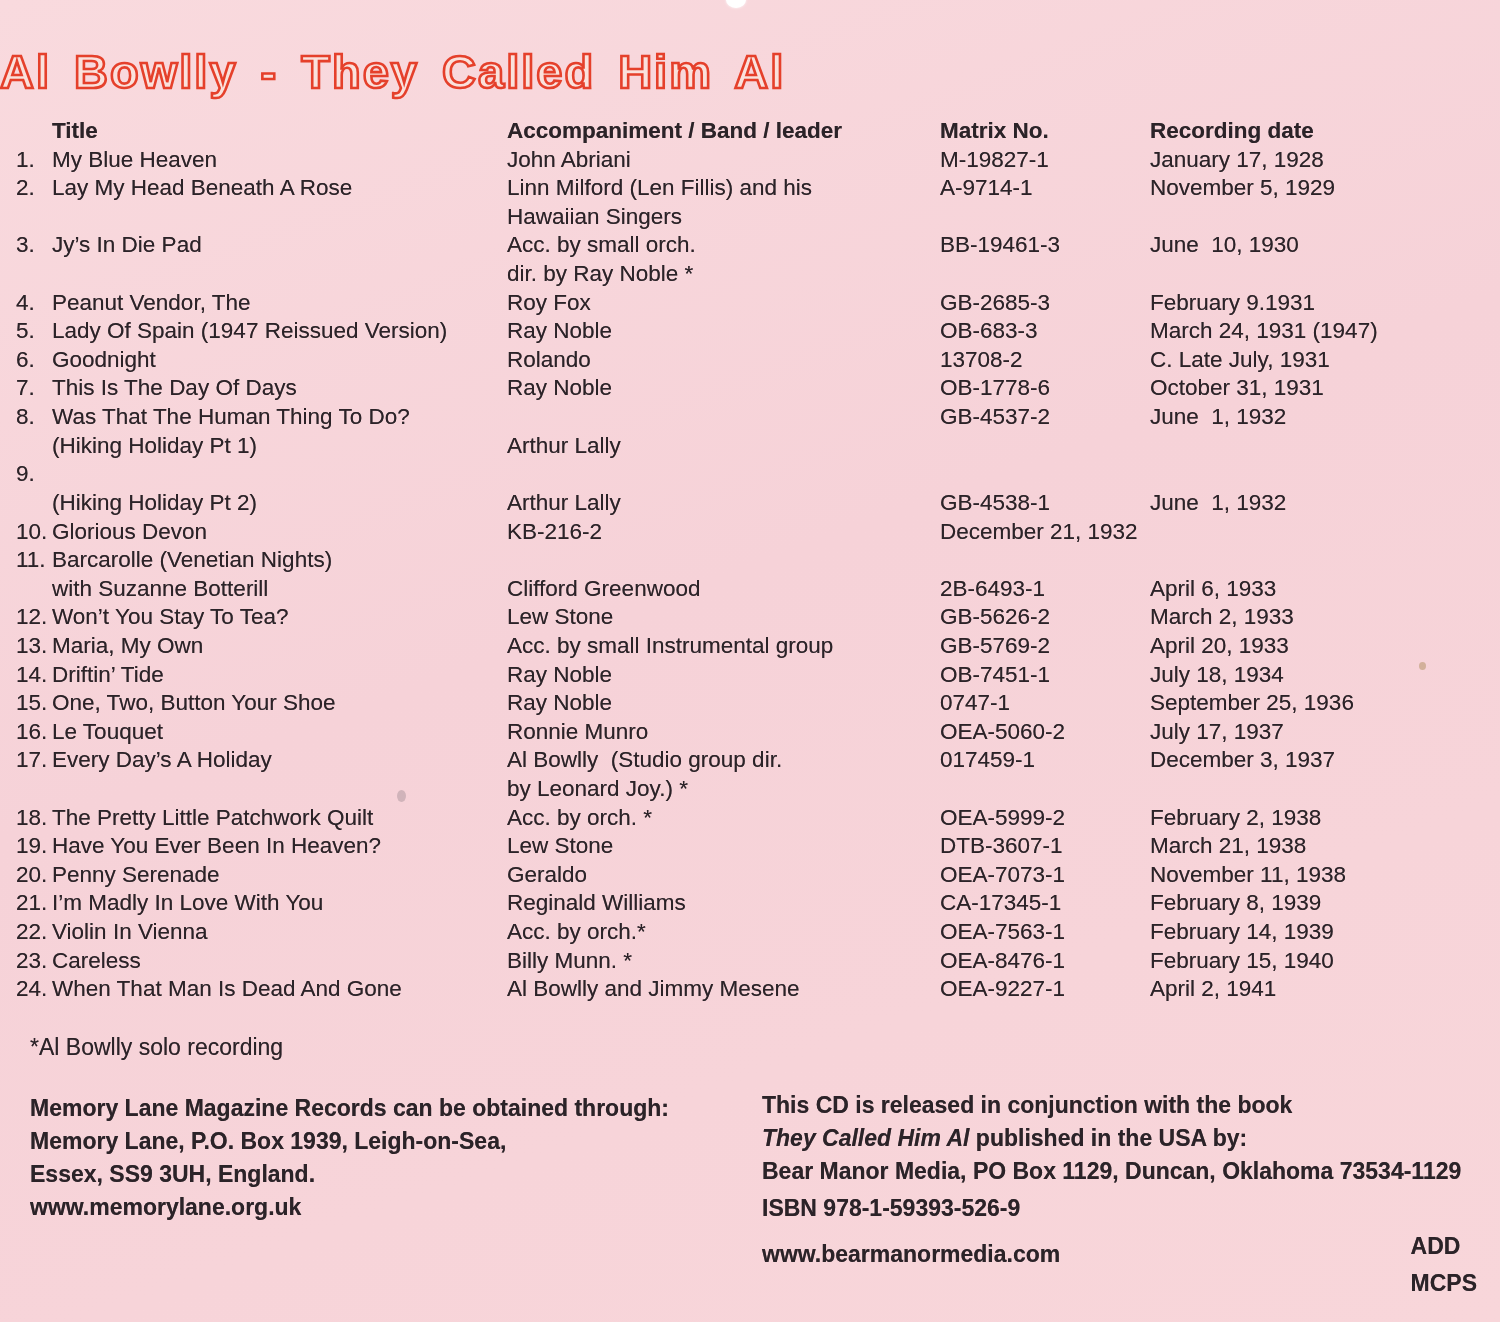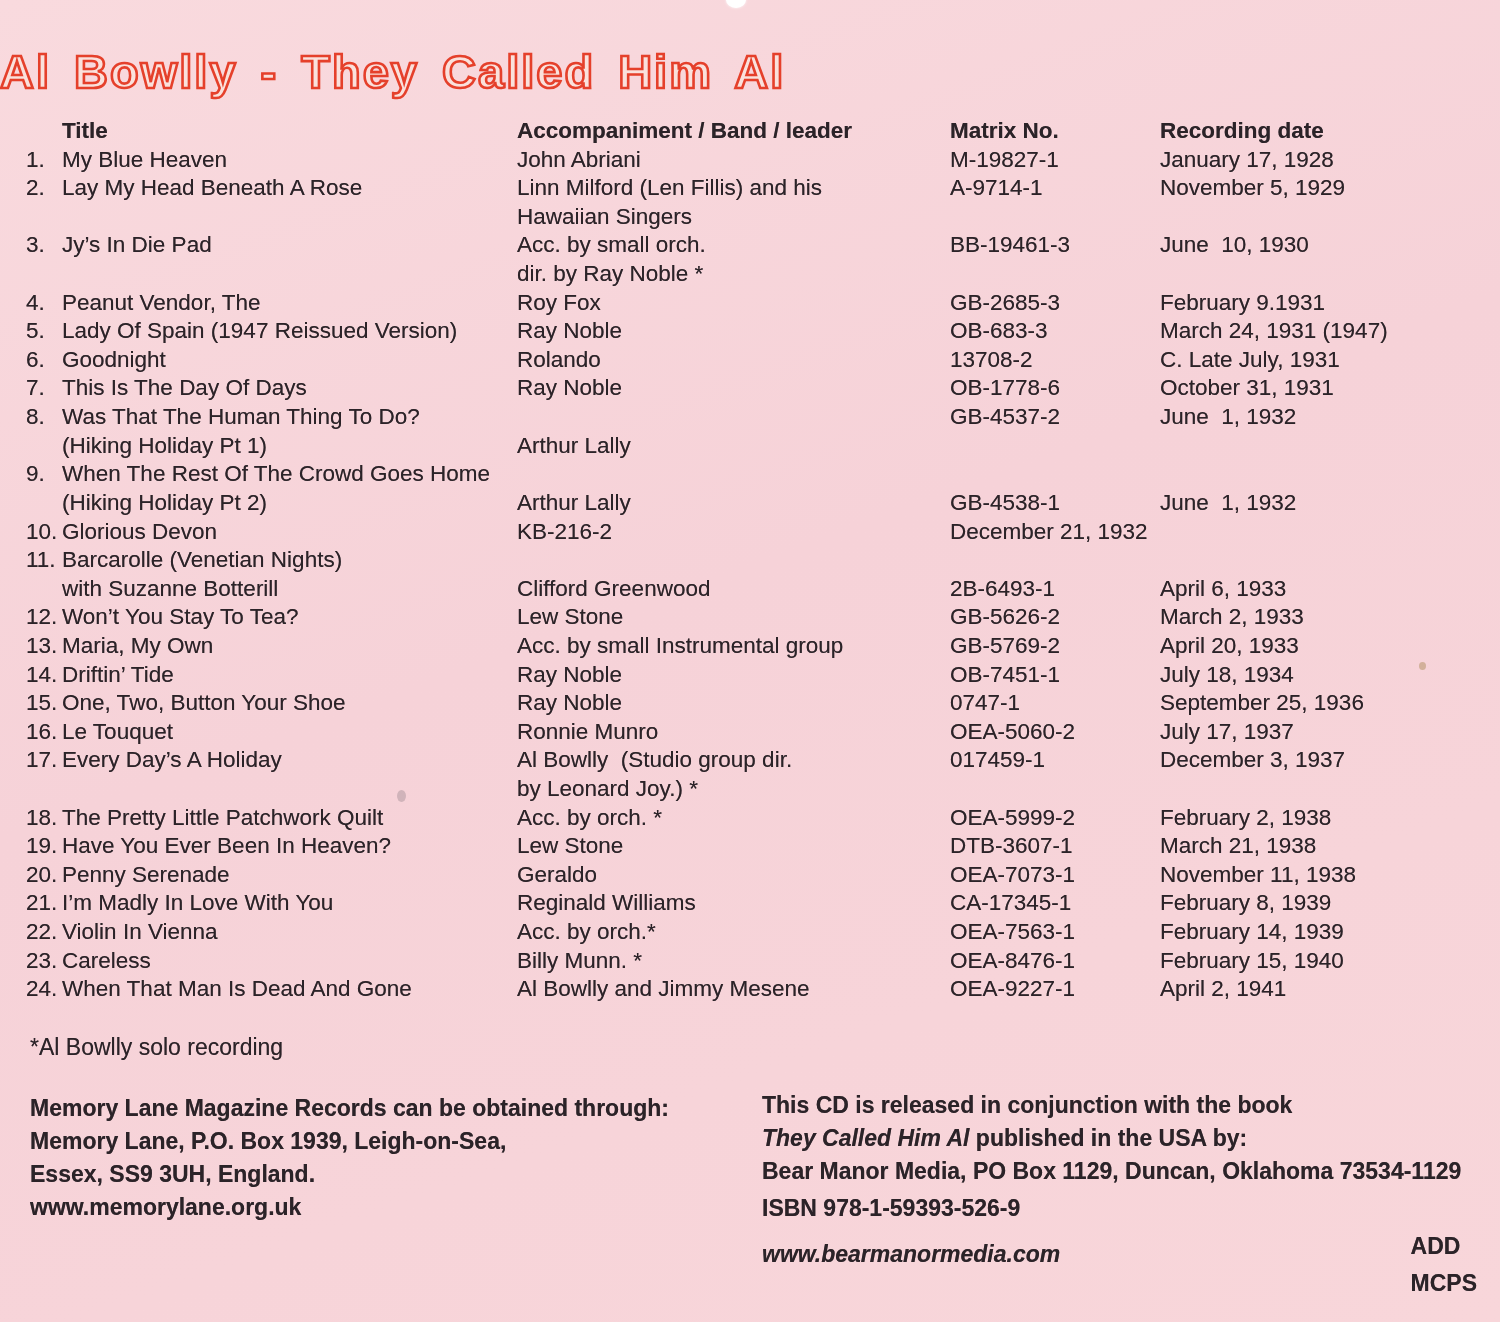--- a/index.html
+++ b/index.html
@@ -44,21 +44,21 @@
     .title {
       color: #fae1dc;
       -webkit-text-stroke: 2.6px #e5402b;
     }
   }
   
   .table { position: absolute; top: 117px; left: 0; width: 1500px; }
   .row {
     display: grid;
     grid-template-columns: 36px 455px 433px 210px 1fr;
-    padding-left: 26px;
+    padding-left: 16px;
     height: 28.62px;
     align-items: center;
   }
   .c {
     font-size: 22.5px;
     white-space: pre-wrap;
     overflow: visible;
     line-height: 28.62px;
     text-shadow: 0 0 0.6px rgba(43,35,40,0.55);
   }
@@ -76,21 +76,21 @@
     line-height: 33px;
     text-shadow: 0 0 0.6px rgba(43,35,40,0.6);
   }
   .footer-right {
     position: absolute; left: 762px; top: 1089px;
     font-size: 23px; font-weight: bold;
     line-height: 33px;
     text-shadow: 0 0 0.6px rgba(43,35,40,0.6);
   }
   .footer-right .isbn { margin-top: 4px; }
-  .footer-right .website { margin-top: 13px; font-style: italic; }
+  .footer-right .website { margin-top: 13px; }
   .italic { font-style: italic; }
   .badges {
     position: absolute; right: 23px; top: 1228px;
     text-align: left;
     font-size: 23px; font-weight: bold;
     line-height: 37px;
     text-shadow: 0 0 0.6px rgba(43,35,40,0.6);
   }
 </style>
 </head>
@@ -185,21 +185,20 @@
         </div>
         <div class="row">
           <div class="c"></div>
           <div class="c">(Hiking Holiday Pt 1)</div>
           <div class="c">Arthur Lally</div>
           <div class="c"></div>
           <div class="c"></div>
         </div>
         <div class="row">
           <div class="c">9.</div>
-          <div class="c">When The Rest Of The Crowd Goes Home</div>
           <div class="c"></div>
           <div class="c"></div>
           <div class="c"></div>
         </div>
         <div class="row">
           <div class="c"></div>
           <div class="c">(Hiking Holiday Pt 2)</div>
           <div class="c">Arthur Lally</div>
           <div class="c">GB-4538-1</div>
           <div class="c">June  1, 1932</div>

